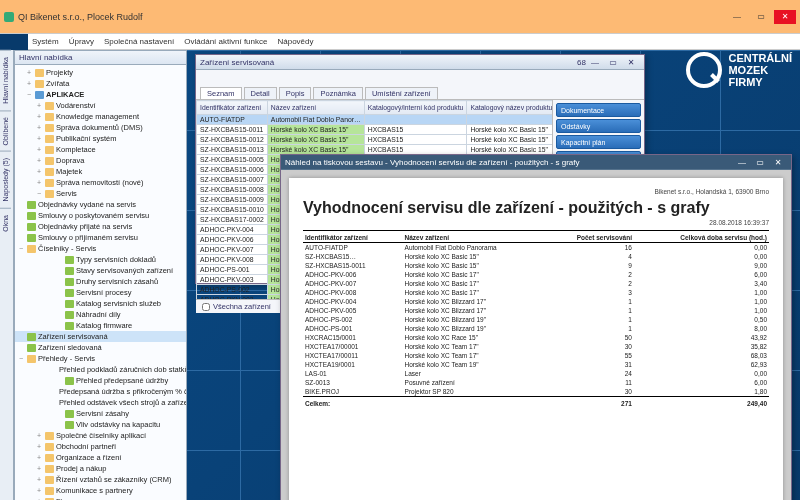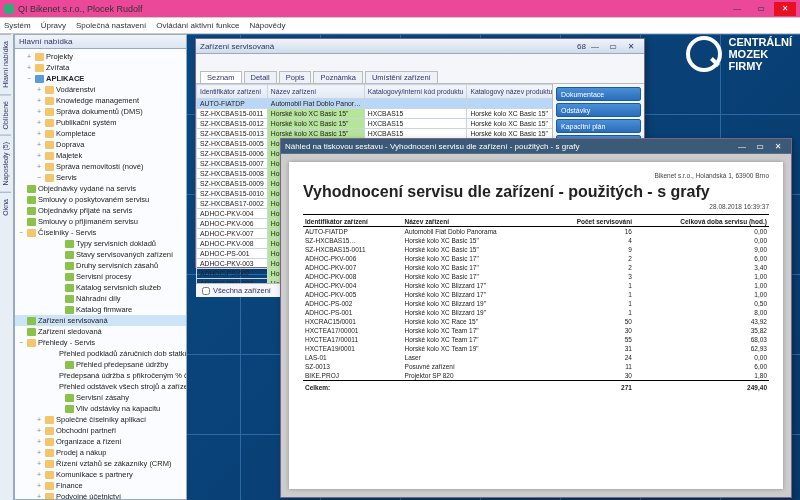--- a/index.html
+++ b/index.html
@@ -1,23 +1,23 @@
 <!DOCTYPE html>
 <html><head>
 <meta charset="utf-8">
 <style>
 * { margin:0; padding:0; box-sizing:border-box; font-family:"Segoe UI",Tahoma,sans-serif; }
 body { width:800px; height:500px; background:#083a6b; overflow:hidden; font-size:8px; color:#222; }
-.titlebar { height:18px; background:#ec4899; border-bottom:1px solid #ccc; display:flex; align-items:center; padding:0 4px; }
+.titlebar { height:34px; background:#fdba74; border-bottom:1px solid #ccc; display:flex; align-items:center; padding:0 4px; }
 .titlebar .ico { width:10px; height:10px; background:#3a7; border-radius:2px; margin-right:4px; }
 .titlebar .txt { flex:1; font-size:9px; color:#333; }
 .winbtns { display:flex; gap:2px; }
 .winbtns span { width:22px; height:14px; display:flex; align-items:center; justify-content:center; font-size:8px; color:#333; }
 .winbtns span.close { background:#e81123; color:#fff; }
-.menubar { height:16px; background:#fff; border-bottom:1px solid #ccc; display:flex; align-items:center; padding:0 4px; gap:10px; font-size:8px; }
+.menubar { height:16px; background:#fff; border-bottom:1px solid #ccc; display:flex; align-items:center; padding:0 4px; gap:10px; font-size:8px;margin-left:28px; }
 .menubar span { color:#333; }
 .workspace { position:relative; height:466px; background:linear-gradient(135deg,#0a4a85 0%,#083a6b 100%); }
 .grid-bg { position:absolute; inset:0; background-image:linear-gradient(#2d6aa3 1px,transparent 1px),linear-gradient(90deg,#2d6aa3 1px,transparent 1px); background-size:80px 80px; }
 .logo { position:absolute; right:8px; top:2px; color:#fff; display:flex; align-items:center; gap:6px; }
 .logo .q { width:36px; height:36px; border:4px solid #fff; border-radius:50%; position:relative; }
 .logo .q::after { content:""; position:absolute; width:10px; height:4px; background:#fff; right:-2px; bottom:4px; transform:rotate(45deg); }
 .logo .t { font-size:11px; font-weight:bold; line-height:1.1; }
 
 .side-tabs { position:absolute; left:0; top:0; width:14px; height:100%; background:#e8eef5; border-right:1px solid #9ab; }
 .side-tabs span { display:block; writing-mode:vertical-rl; transform:rotate(180deg); font-size:7px; color:#336; padding:6px 2px; border-bottom:1px solid #9ab; }

